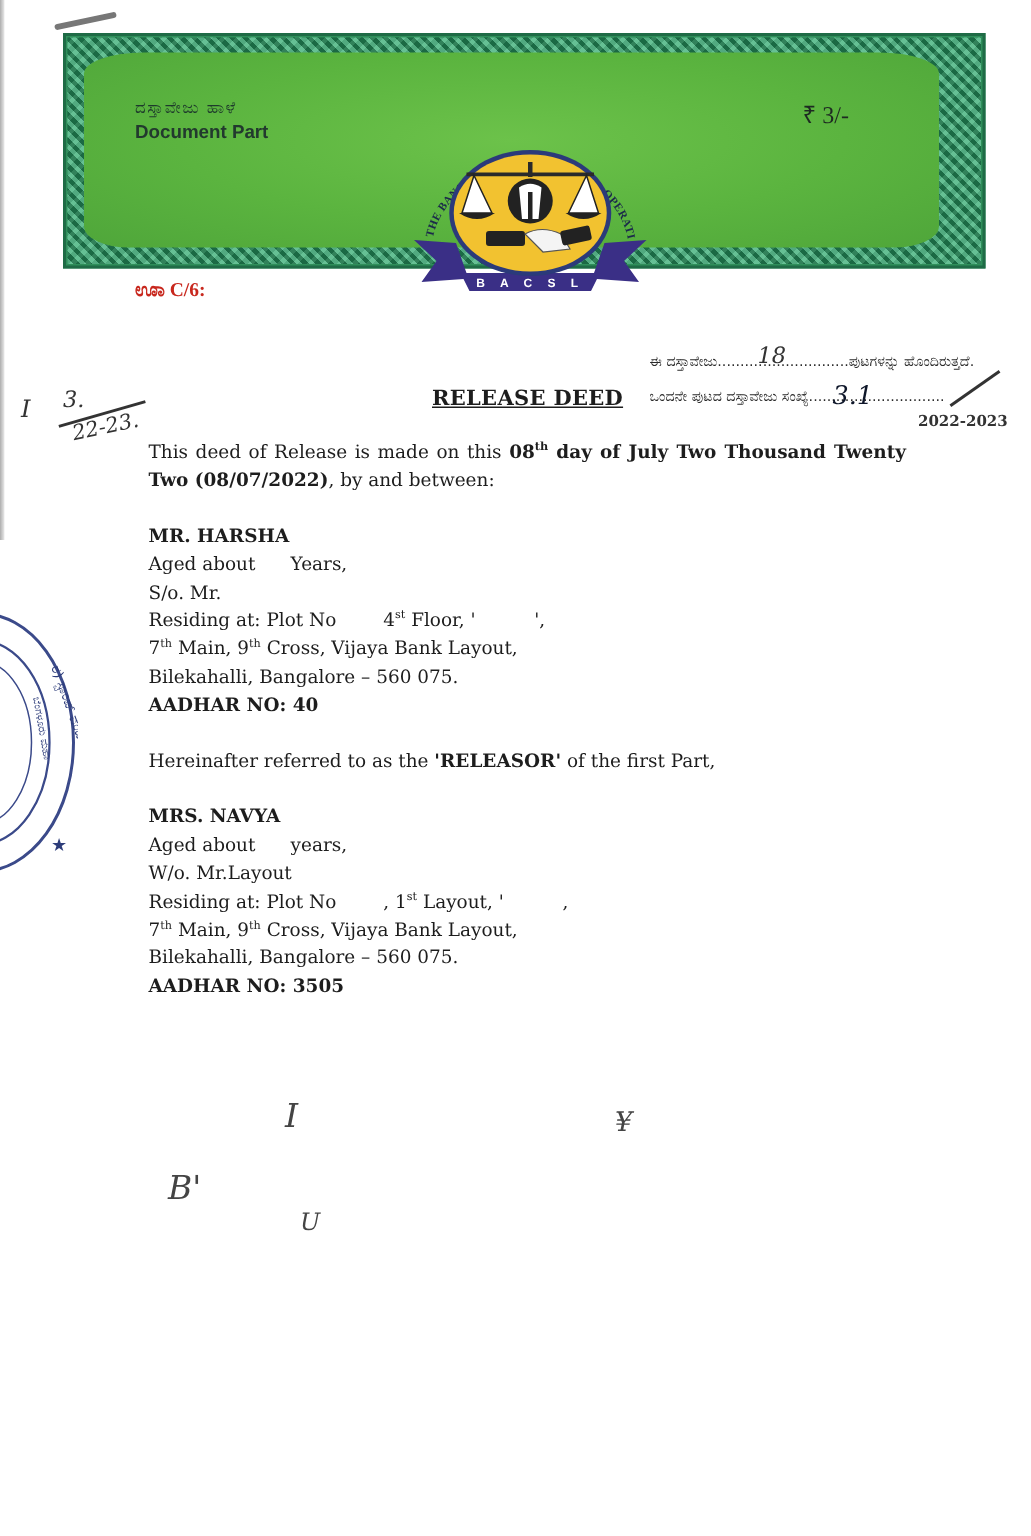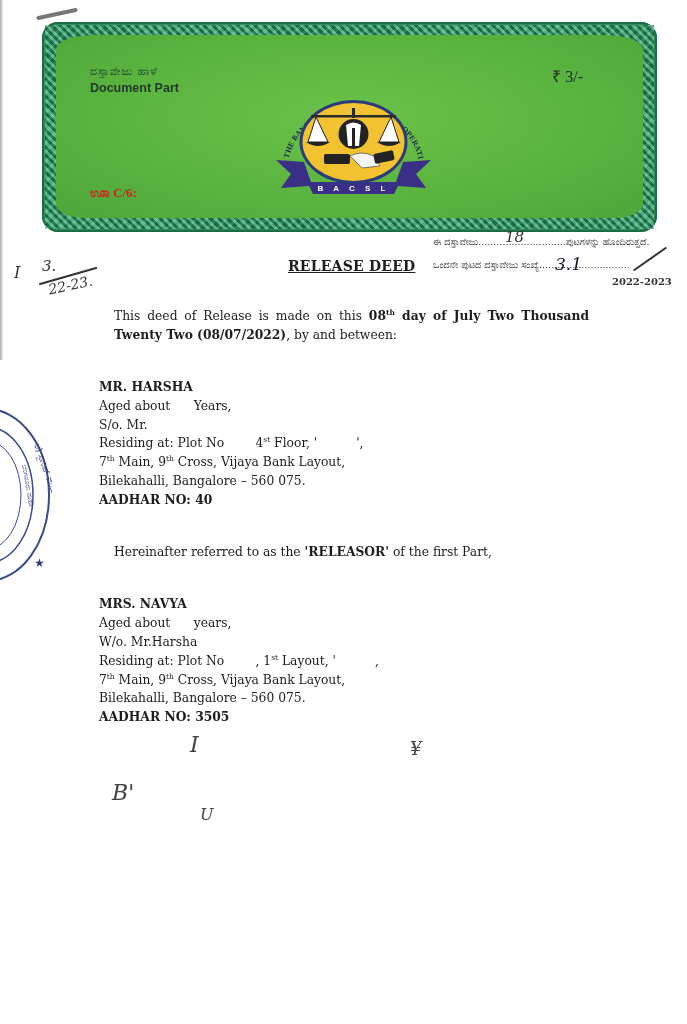--- a/index.html
+++ b/index.html
@@ -12,26 +12,25 @@
     position: absolute; left: 0; top: 0; width: 3px; height: 360px;
     background: linear-gradient(to right, #777, #ddd);
     opacity: .6;
   }
   .pen-stroke {
     position: absolute; left: 36px; top: 12px; width: 42px; height: 4px;
     background: #777; border-radius: 3px; transform: rotate(-12deg);
   }
   
   .stamp {
-    position: absolute; left: 42px; top: 22px; width: 615px; height: 210px;
+    position: absolute; left: 42px; top: 22px; width: 615px; height: 157px;
     box-sizing: border-box;
     background: #2f8f5a;
-    padding: 13px 14px 14px 14px;
+    padding: 13px 31px 14px 14px;
     box-shadow: inset 0 0 0 2px #1f6b46;
-    border-radius: 16px;
   }
   .stamp::before {
     content: ""; position: absolute; inset: 3px;
     background:
       repeating-linear-gradient(45deg, rgba(120,210,170,.55) 0 3px, rgba(20,90,60,.5) 3px 6px),
       repeating-linear-gradient(-45deg, rgba(140,220,180,.35) 0 3px, rgba(10,80,50,.35) 3px 7px);
   }
   .stamp-inner {
     position: relative; width: 100%; height: 100%;
     background: radial-gradient(ellipse at 50% 45%, #6cc24a 0%, #5bb43f 55%, #4fa63a 100%);
@@ -90,21 +89,21 @@
 
   .title {
     position: absolute; left: 288px; top: 258px; font-family: "DejaVu Serif", serif;
     font-weight: bold; font-size: 14px; text-decoration: underline; letter-spacing: .2px;
   }
 
   .body-text {
     position: absolute; left: 99px; top: 292px; width: 505px;
     font-family: "DejaVu Serif", serif; font-size: 12.3px; line-height: 18.8px;
   }
-  .p { margin: 15px; }
+  .p { margin: 0; }
   .justify { text-align: justify; text-align-last: auto; }
   .b { font-weight: bold; }
   .gap { height: 18.5px; }
   sup { font-size: 7.5px; vertical-align: 5px; line-height: 0; }
   .line { display: block; white-space: pre; }
 
   .scribble {
     position: absolute; font-family: "DejaVu Serif", serif; font-style: italic; color: #444;
   }
 </style>
@@ -200,21 +199,21 @@
   <div class="gap"></div>
 
   <p class="p">
     <span>Hereinafter referred to as the </span><span class="b">'RELEASOR'</span><span> of the first Part,</span>
   </p>
   <div class="gap"></div>
 
   <div>
     <span class="line b">MRS. NAVYA</span>
     <span class="line">Aged about      years,</span>
-    <span class="line">W/o. Mr.Harsha</span>
+    <span class="line">W/o. Mr.Layout</span>
     <span class="line"><span>Residing at: Plot No        , 1</span><sup>st</sup><span> Layout, '          ,</span></span>
     <span class="line"><span>7</span><sup>th</sup><span> Main, 9</span><sup>th</sup><span> Cross, Vijaya Bank Layout,</span></span>
     <span class="line">Bilekahalli, Bangalore – 560 075.</span>
     <span class="line b">AADHAR NO: 3505</span>
   </div>
   <div class="gap"></div>
 
 </div>
 
 <div class="scribble" style="left:190px;top:732px;font-size:22px;">I</div>

